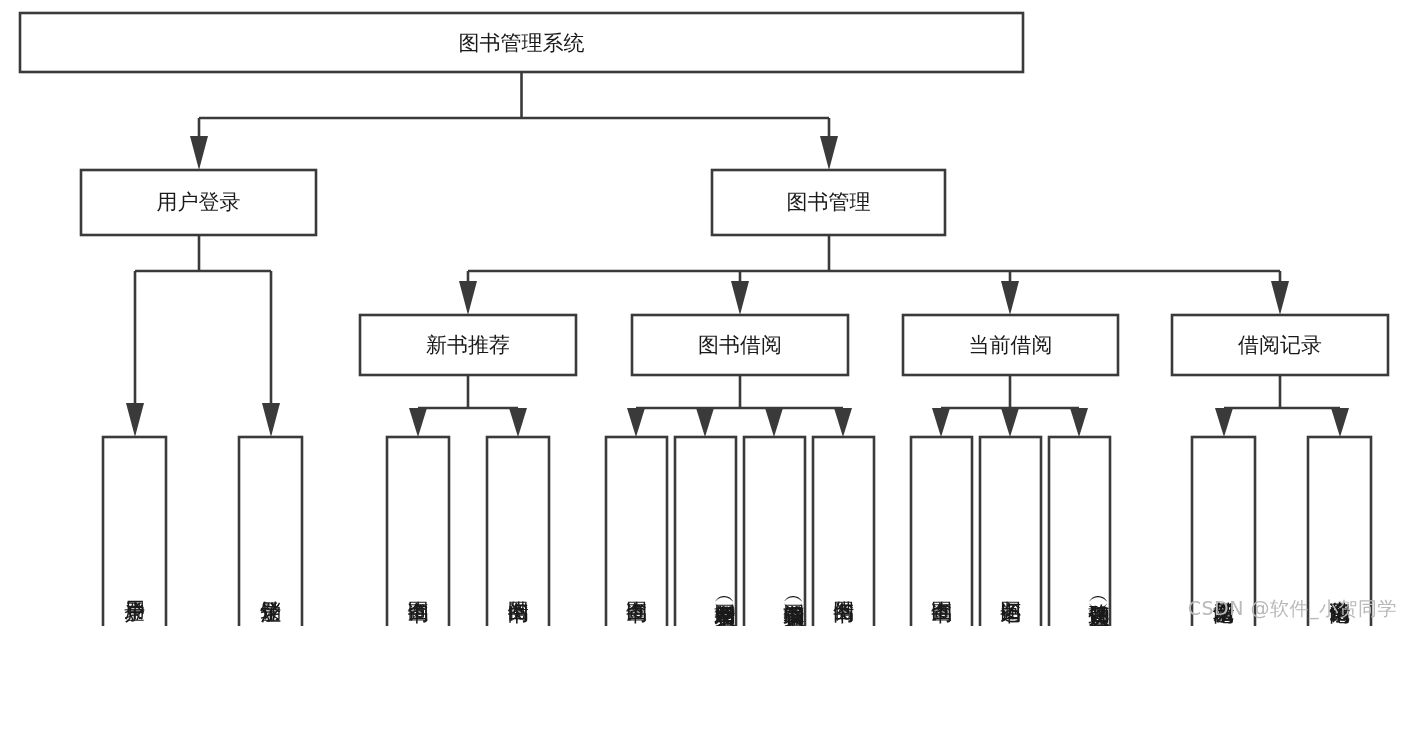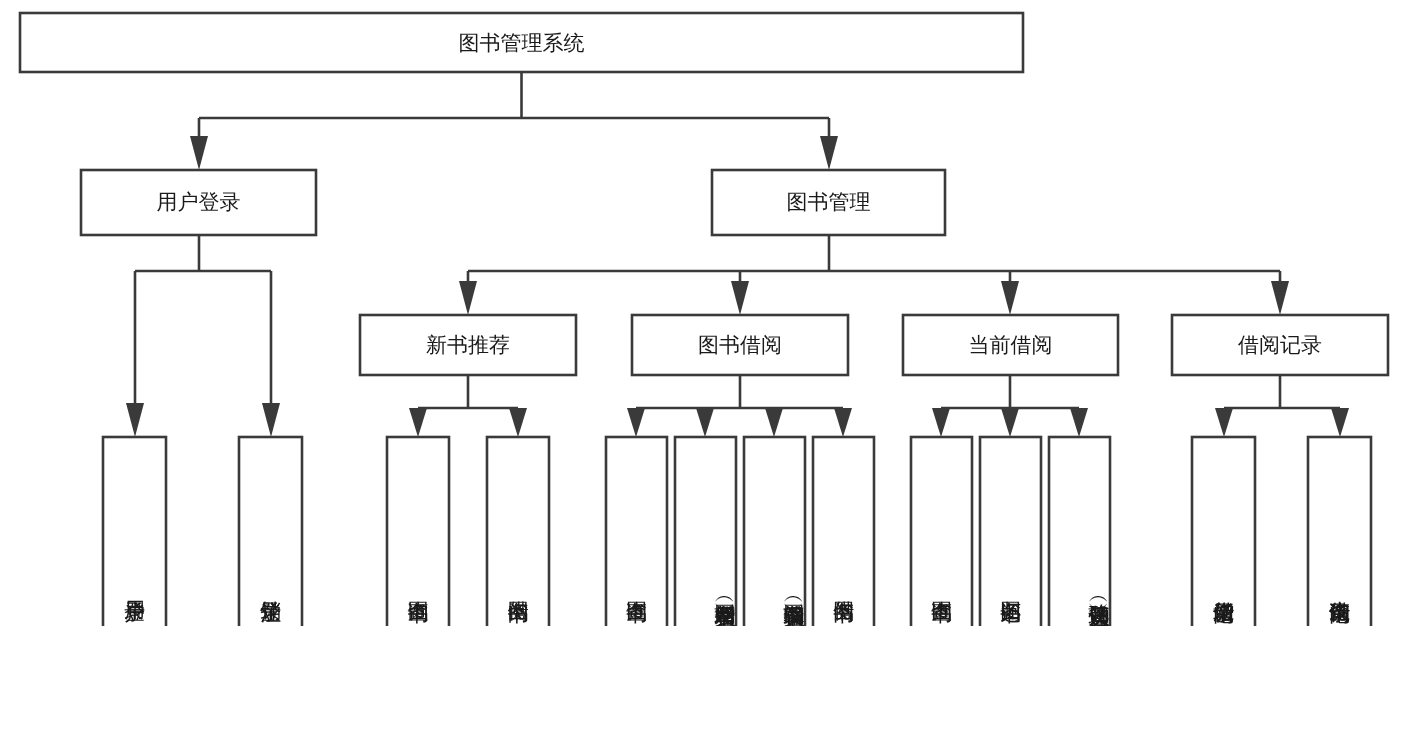--- a/index.html
+++ b/index.html
@@ -200,14 +200,15 @@
   <div class="leaf-label" style="left:744px; top:437px; width:61px; height:296px; align-items:flex-start; padding-top:8px; box-sizing:border-box;">编辑图书（管理员）</div>
   <div class="leaf-label" style="left:813px; top:437px; width:61px; height:296px;">借阅图书</div>
 
   <div class="leaf-label" style="left:911px; top:437px; width:61px; height:296px;">查询图书</div>
   <div class="leaf-label" style="left:980px; top:437px; width:61px; height:296px;">归还图书</div>
   <div class="leaf-label" style="left:1049px; top:437px; width:61px; height:296px; align-items:flex-start; padding-top:8px; box-sizing:border-box;">确认归还（管理员）</div>
 
   <div class="leaf-label" style="left:1192px; top:437px; width:63px; height:296px;">新增借阅记录</div>
   <div class="leaf-label" style="left:1308px; top:437px; width:63px; height:296px;">查询借阅记录</div>
 
+  <div class="watermark">CSDN @软件_小贺同学</div>
 
 </div>
 
 </body></html>

